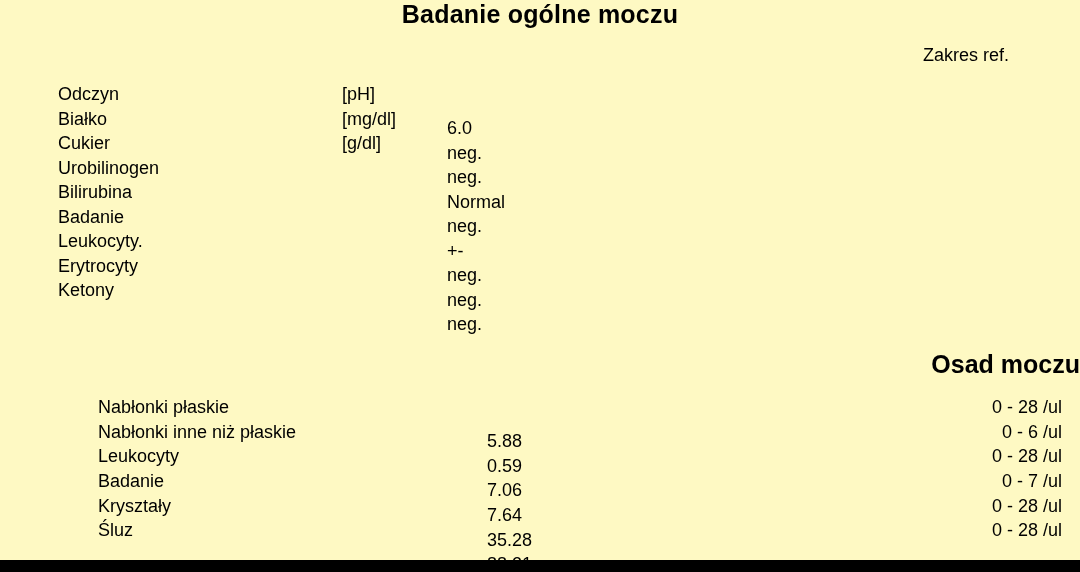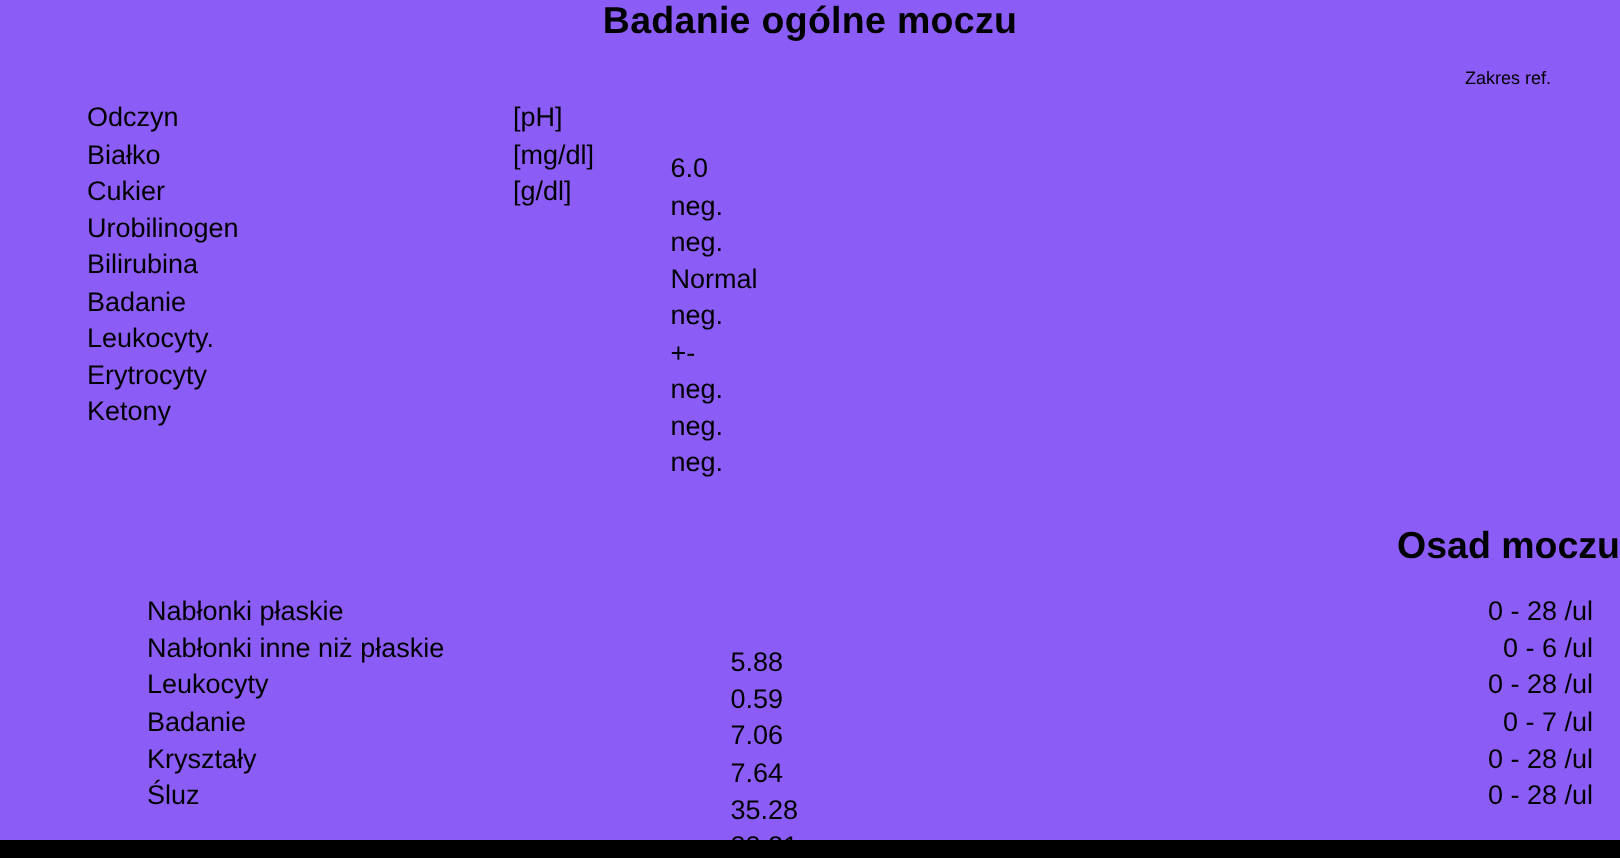--- a/index.html
+++ b/index.html
@@ -12,45 +12,45 @@
     height: 572px;
     font-family: "Liberation Sans", sans-serif;
     overflow: hidden;
   }
   .page {
     position: absolute;
     left: 0;
     top: 0;
     width: 1080px;
     height: 560px;
-    background: #8b5cf6;
+    background: #fef9c3;
     color: #000000;
   }
   .title {
     position: absolute;
     left: 0;
     top: 0;
     width: 1080px;
     text-align: center;
     font-size: 25px;
     font-weight: bold;
     letter-spacing: 0.2px;
   }
   .refhead {
     position: absolute;
-    right: 46px;
+    right: 71px;
     top: 45px;
-    font-size: 12px;
+    font-size: 18px;
     text-align: right;
     white-space: nowrap;
   }
   .section1 {
     position: absolute;
     left: 0;
-    top: 68px;
+    top: 84px;
     width: 866px;
   }
   .row {
     position: relative;
     height: 24.5px;
     font-size: 18px;
   }
   .row .name {
     position: absolute;
     left: 58px;

